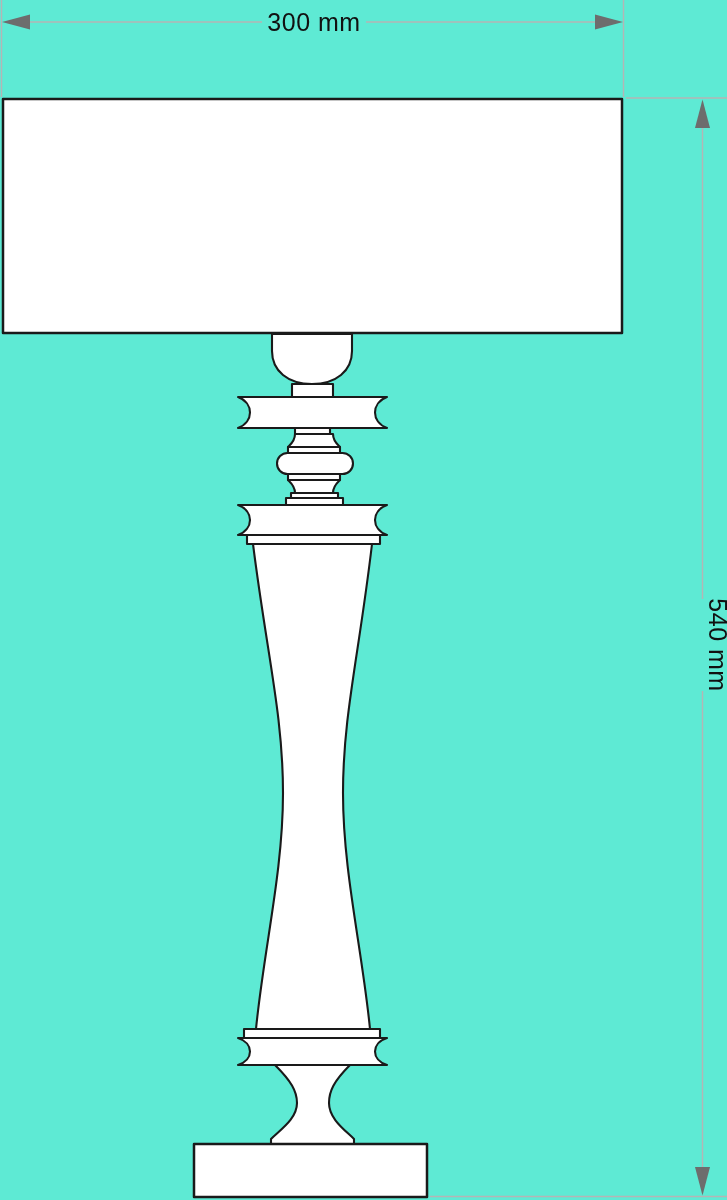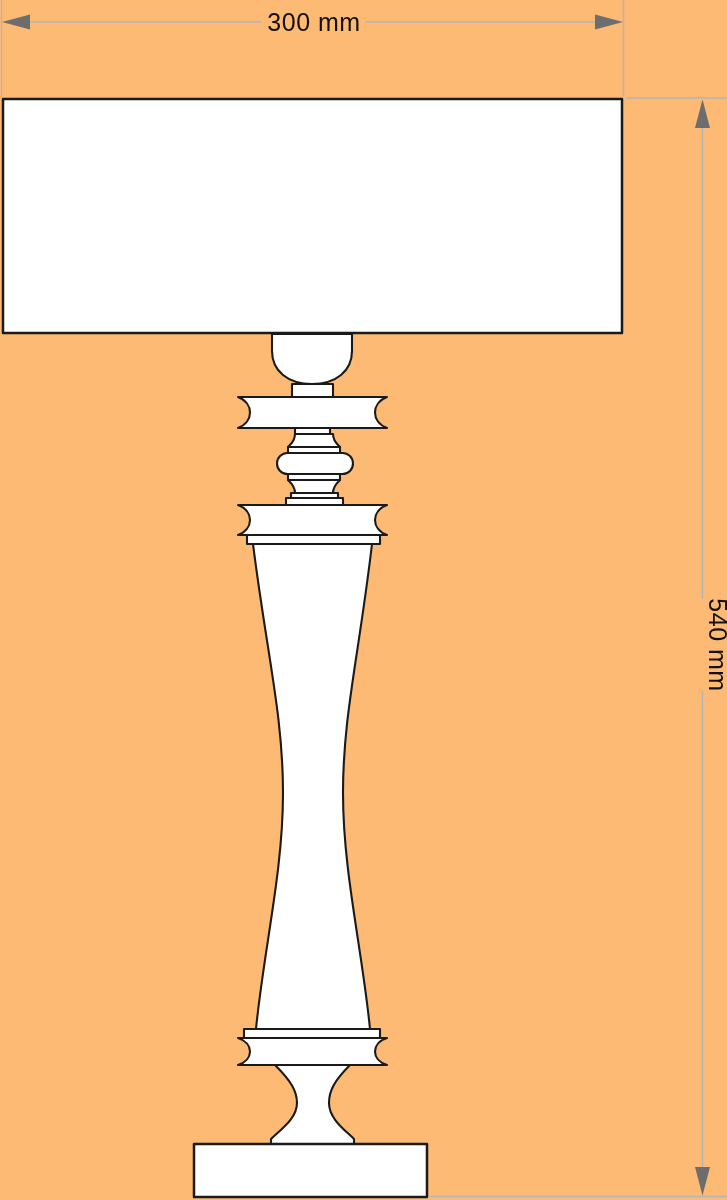--- a/index.html
+++ b/index.html
@@ -5,21 +5,21 @@
   html, body {
     margin: 0;
     padding: 0;
     background: #ffffff;
     font-family: "Liberation Sans", sans-serif;
   }
   .canvas {
     position: relative;
     width: 727px;
     height: 1200px;
-    background: #fdba74;
+    background: #5eead4;
     overflow: hidden;
   }
   svg { display: block; }
 
   
   .outline {
     fill: #ffffff;
     stroke: #1a1a1a;
     stroke-width: 2.1;
     stroke-linejoin: round;

